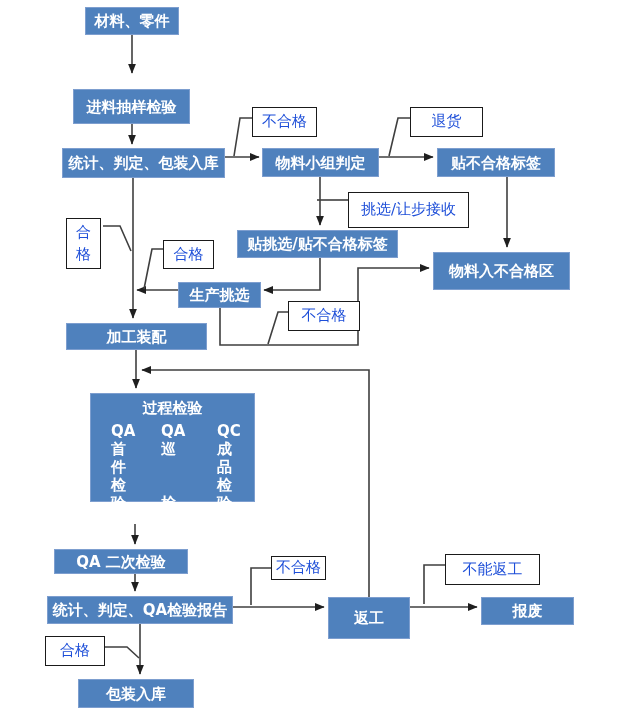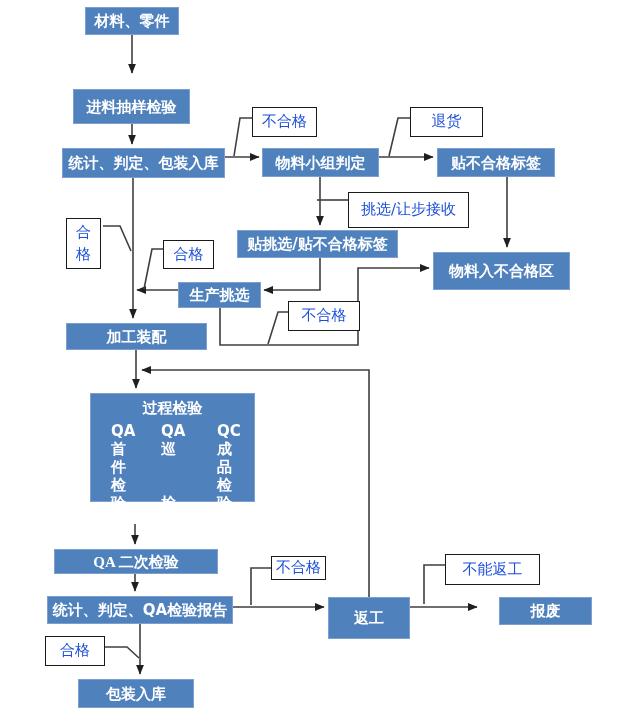--- a/index.html
+++ b/index.html
@@ -78,24 +78,24 @@
 检
 验</div><div class="pg-col c1">QA
 巡
 
 
 检</div><div class="pg-col c2">QC
 成
 品
 检
 验</div></div></div>
-      <div class="node process" style="left: 54px; top: 549px; width: 164px; height: 25px; font-family: Liberation Serif, serif;">QA 二次检验</div>
+      <div class="node process" style="left: 54px; top: 549px; width: 134px; height: 25px;">QA 二次检验</div>
       <div class="node process" style="left: 47px; top: 596px; width: 186px; height: 28px;">统计、判定、QA检验报告</div>
       <div class="node process" style="left: 328px; top: 597px; width: 82px; height: 42px;">返工</div>
-      <div class="node process" style="left: 499px; top: 597px; width: 93px; height: 28px;">报废</div>
+      <div class="node process" style="left: 481px; top: 597px; width: 93px; height: 28px;">报废</div>
       <div class="node process" style="left: 78px; top: 679px; width: 116px; height: 29px;">包装入库</div>
       <div class="node label" style="left: 252px; top: 107px; width: 65px; height: 30px;">不合格</div>
       <div class="node label" style="left: 410px; top: 107px; width: 73px; height: 30px;">退货</div>
       <div class="node label" style="left: 348px; top: 192px; width: 121px; height: 36px;">挑选/让步接收</div>
       <div class="node label" style="left: 66px; top: 218px; width: 35px; height: 51px;">合
 格</div>
       <div class="node label" style="left: 163px; top: 240px; width: 51px; height: 29px;">合格</div>
       <div class="node label" style="left: 288px; top: 301px; width: 72px; height: 30px;">不合格</div>
       <div class="node label" style="left: 271px; top: 556px; width: 55px; height: 24px;">不合格</div>
       <div class="node label" style="left: 445px; top: 554px; width: 95px; height: 31px;">不能返工</div>

